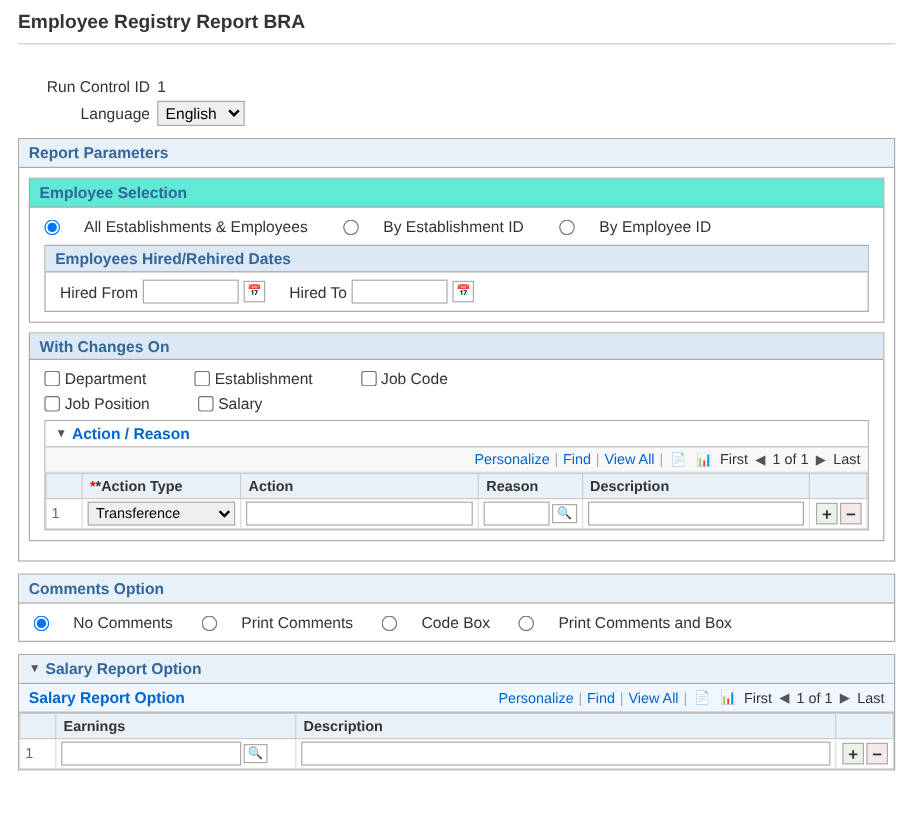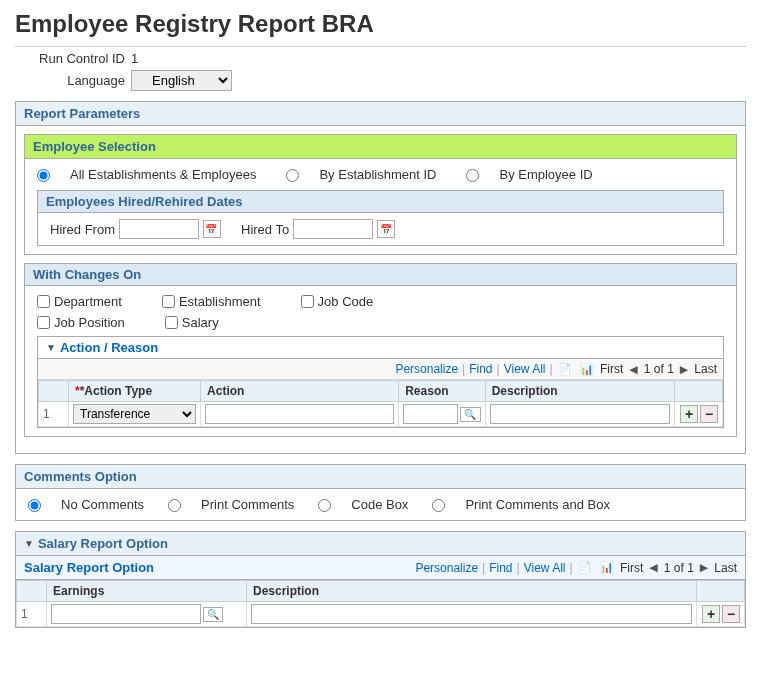--- a/index.html
+++ b/index.html
@@ -1,20 +1,20 @@
 <!DOCTYPE html>
 <html><head>
   <meta charset="utf-8">
   <style>
     * { box-sizing: border-box; margin: 0; padding: 0; }
     body { font-family: Arial, Helvetica, sans-serif; font-size: 13px; background: #fff; color: #333; }
 
     .page-container { padding: 10px 15px; width: 761px; }
 
-    .page-title { font-size: 24px; color: #333; font-weight: bold; margin-bottom: 4px; border-bottom: 1px solid #ccc; padding-bottom: 8px; }
+    .page-title { font-size: 16px; color: #333; font-weight: bold; margin-bottom: 28px; border-bottom: 1px solid #ccc; padding-bottom: 8px; }
 
     .top-bar { display: flex; align-items: center; margin-bottom: 6px; }
     .top-bar-left { flex: 1; }
     .top-bar-right { display: flex; align-items: center; gap: 12px; }
 
     .form-row { display: flex; align-items: center; margin-bottom: 4px; }
     .form-label { font-size: 13px; color: #333; text-align: right; min-width: 110px; margin-right: 6px; }
     .form-value { font-size: 13px; color: #333; }
 
     .link-btn { color: #06c; text-decoration: none; font-size: 13px; cursor: pointer; }
@@ -22,21 +22,21 @@
     .run-button {
       background: linear-gradient(to bottom, #fff8e8, #f0d090);
       border: 1px solid #aaa;
       padding: 3px 14px;
       font-size: 13px;
       cursor: pointer;
       color: #333;
       font-weight: bold;
     }
 
-    select.lang-select { font-size: 13px; padding: 1px 16px; border: 1px solid #aaa; }
+    select.lang-select { font-size: 13px; padding: 1px 2px; border: 1px solid #aaa; }
 
     .section-outer {
       border: 1px solid #aaa;
       margin-bottom: 10px;
     }
 
     .section-header-blue {
       background: #e8f0f8;
       border-bottom: 1px solid #aaa;
       padding: 4px 8px;
@@ -46,21 +46,21 @@
     }
 
     .section-body { padding: 8px; }
 
     
     .employee-selection-box {
       border: 1px solid #aaa;
       margin-bottom: 8px;
     }
     .employee-selection-header {
-      background: #bef264;
+      background: #5eead4;
       padding: 4px 8px;
       font-weight: bold;
       color: #336699;
       font-size: 13px;
       border-bottom: 1px solid #aaa;
     }
     .employee-selection-body { padding: 8px 12px; }
 
     .radio-row { display: flex; align-items: center; gap: 30px; margin-bottom: 8px; }
     .radio-item { display: flex; align-items: flex-end; gap: 20px; font-size: 13px; }

